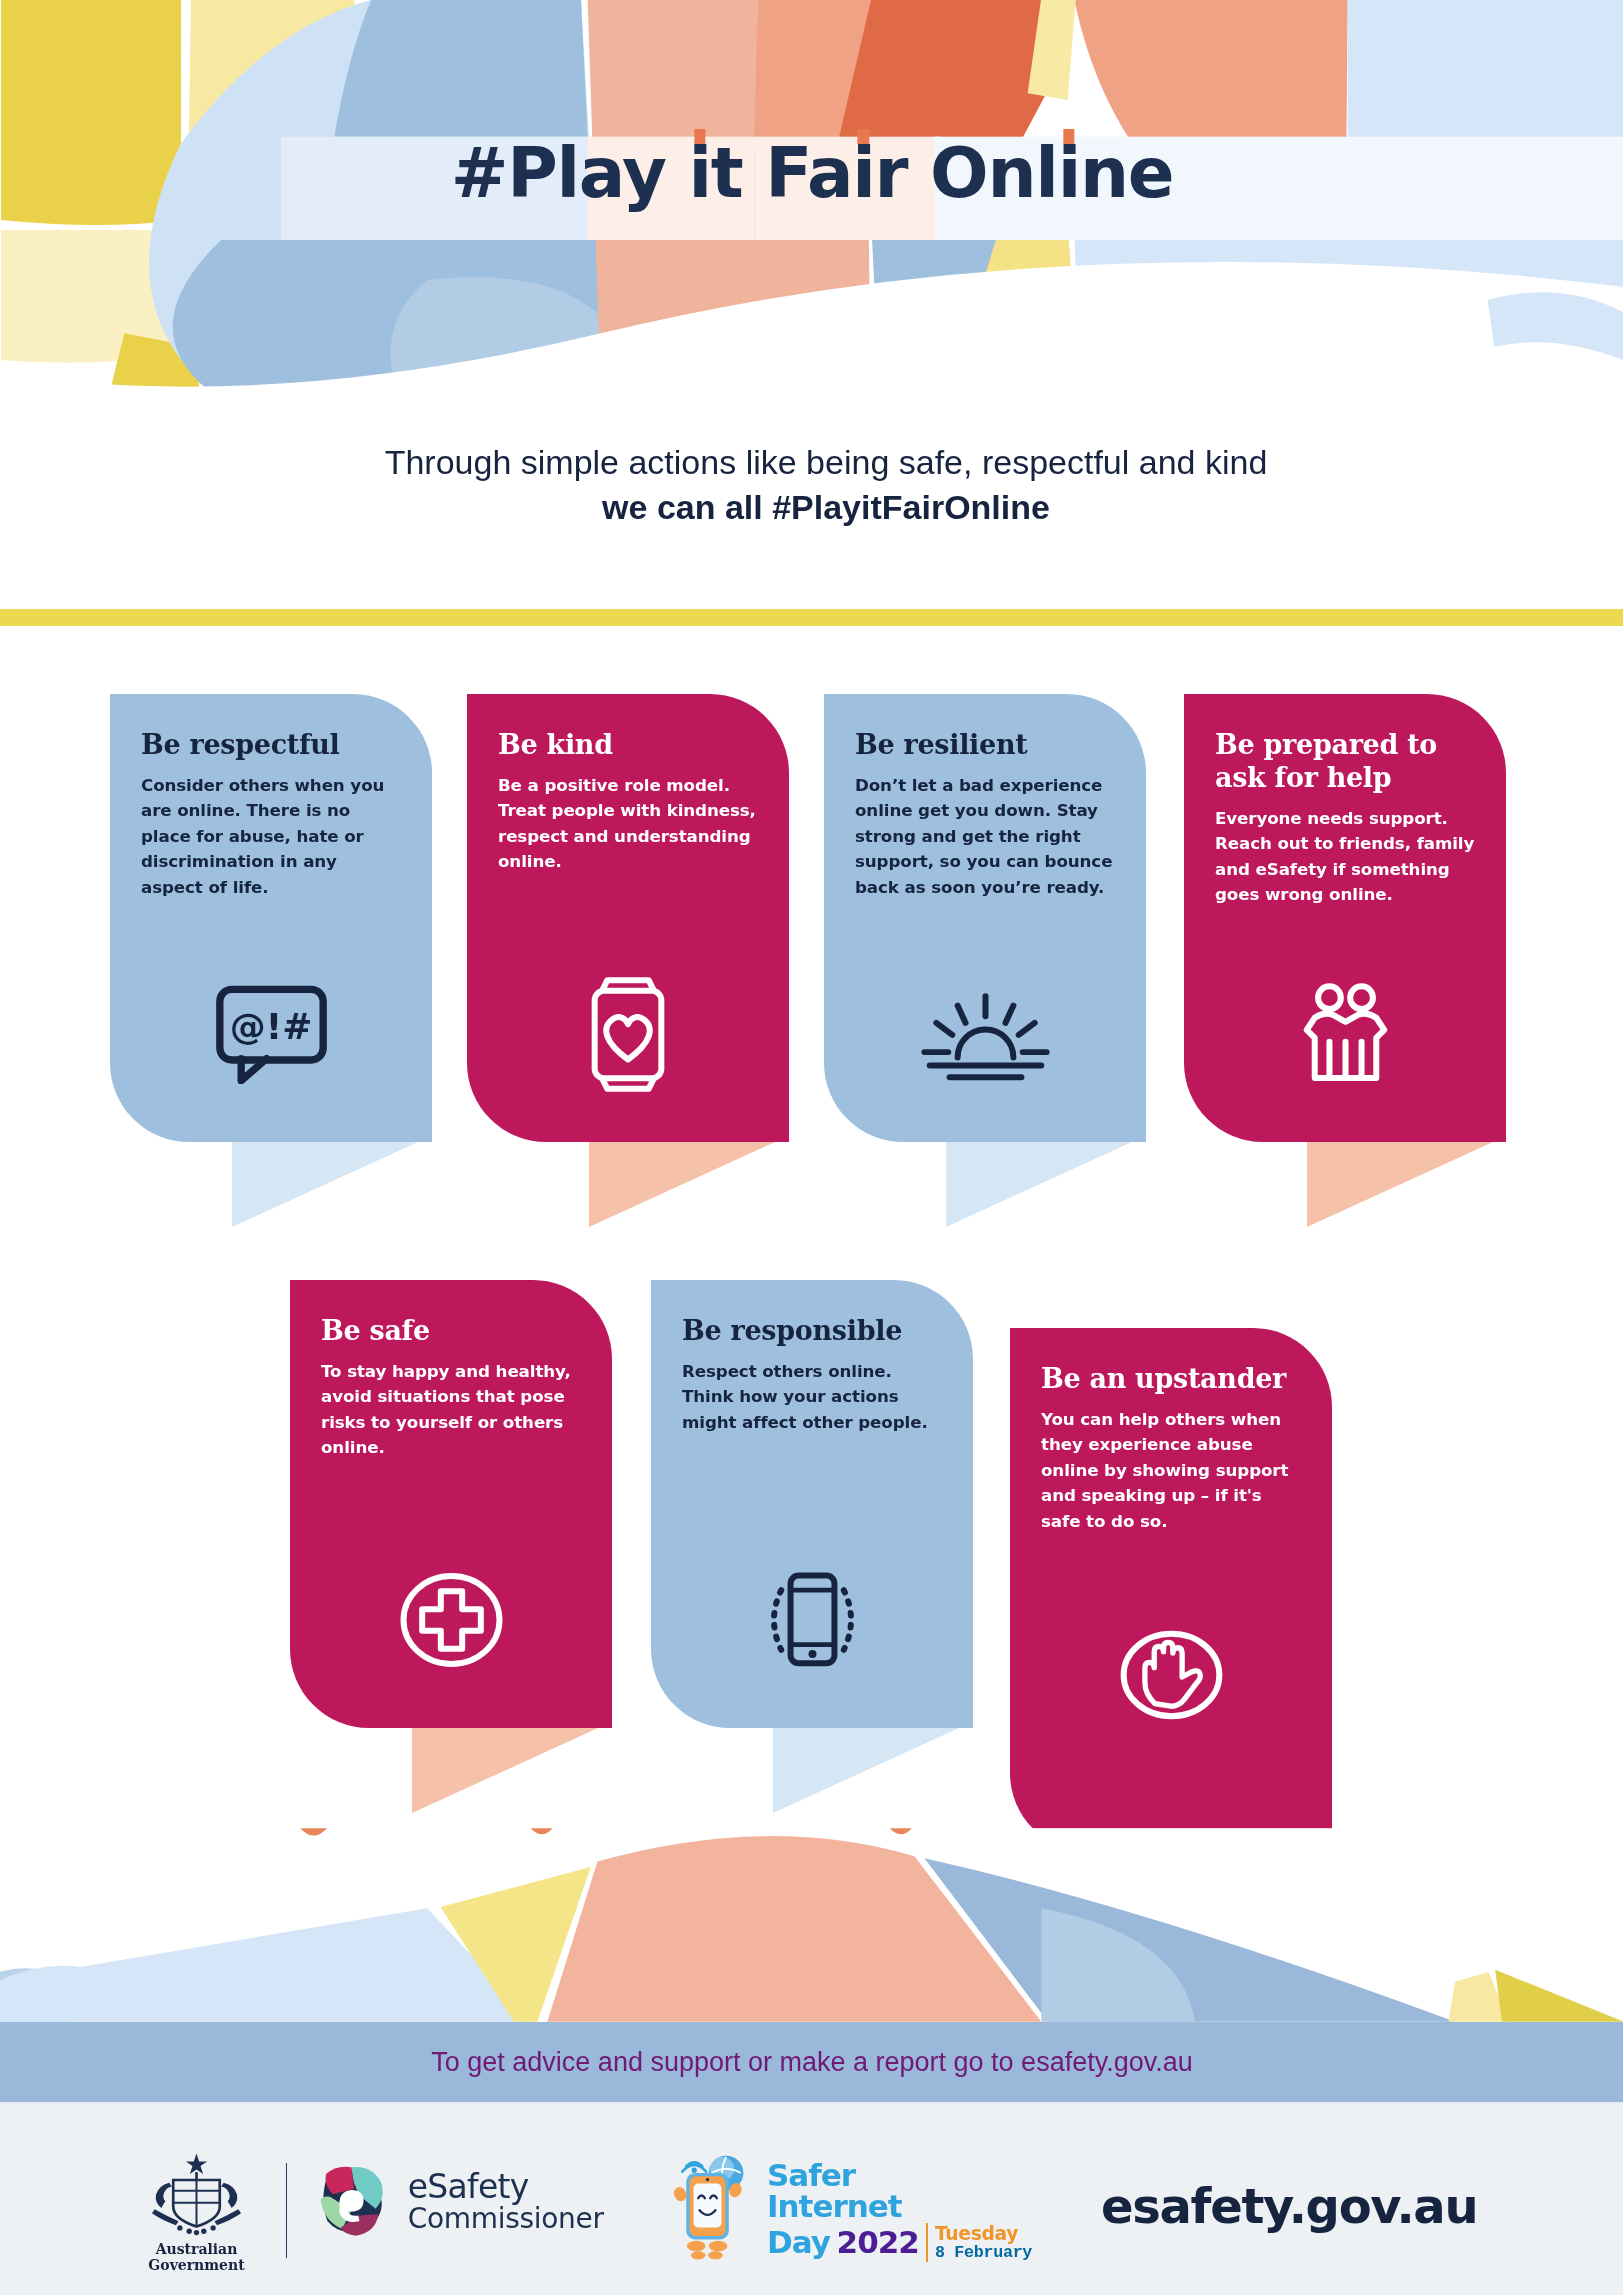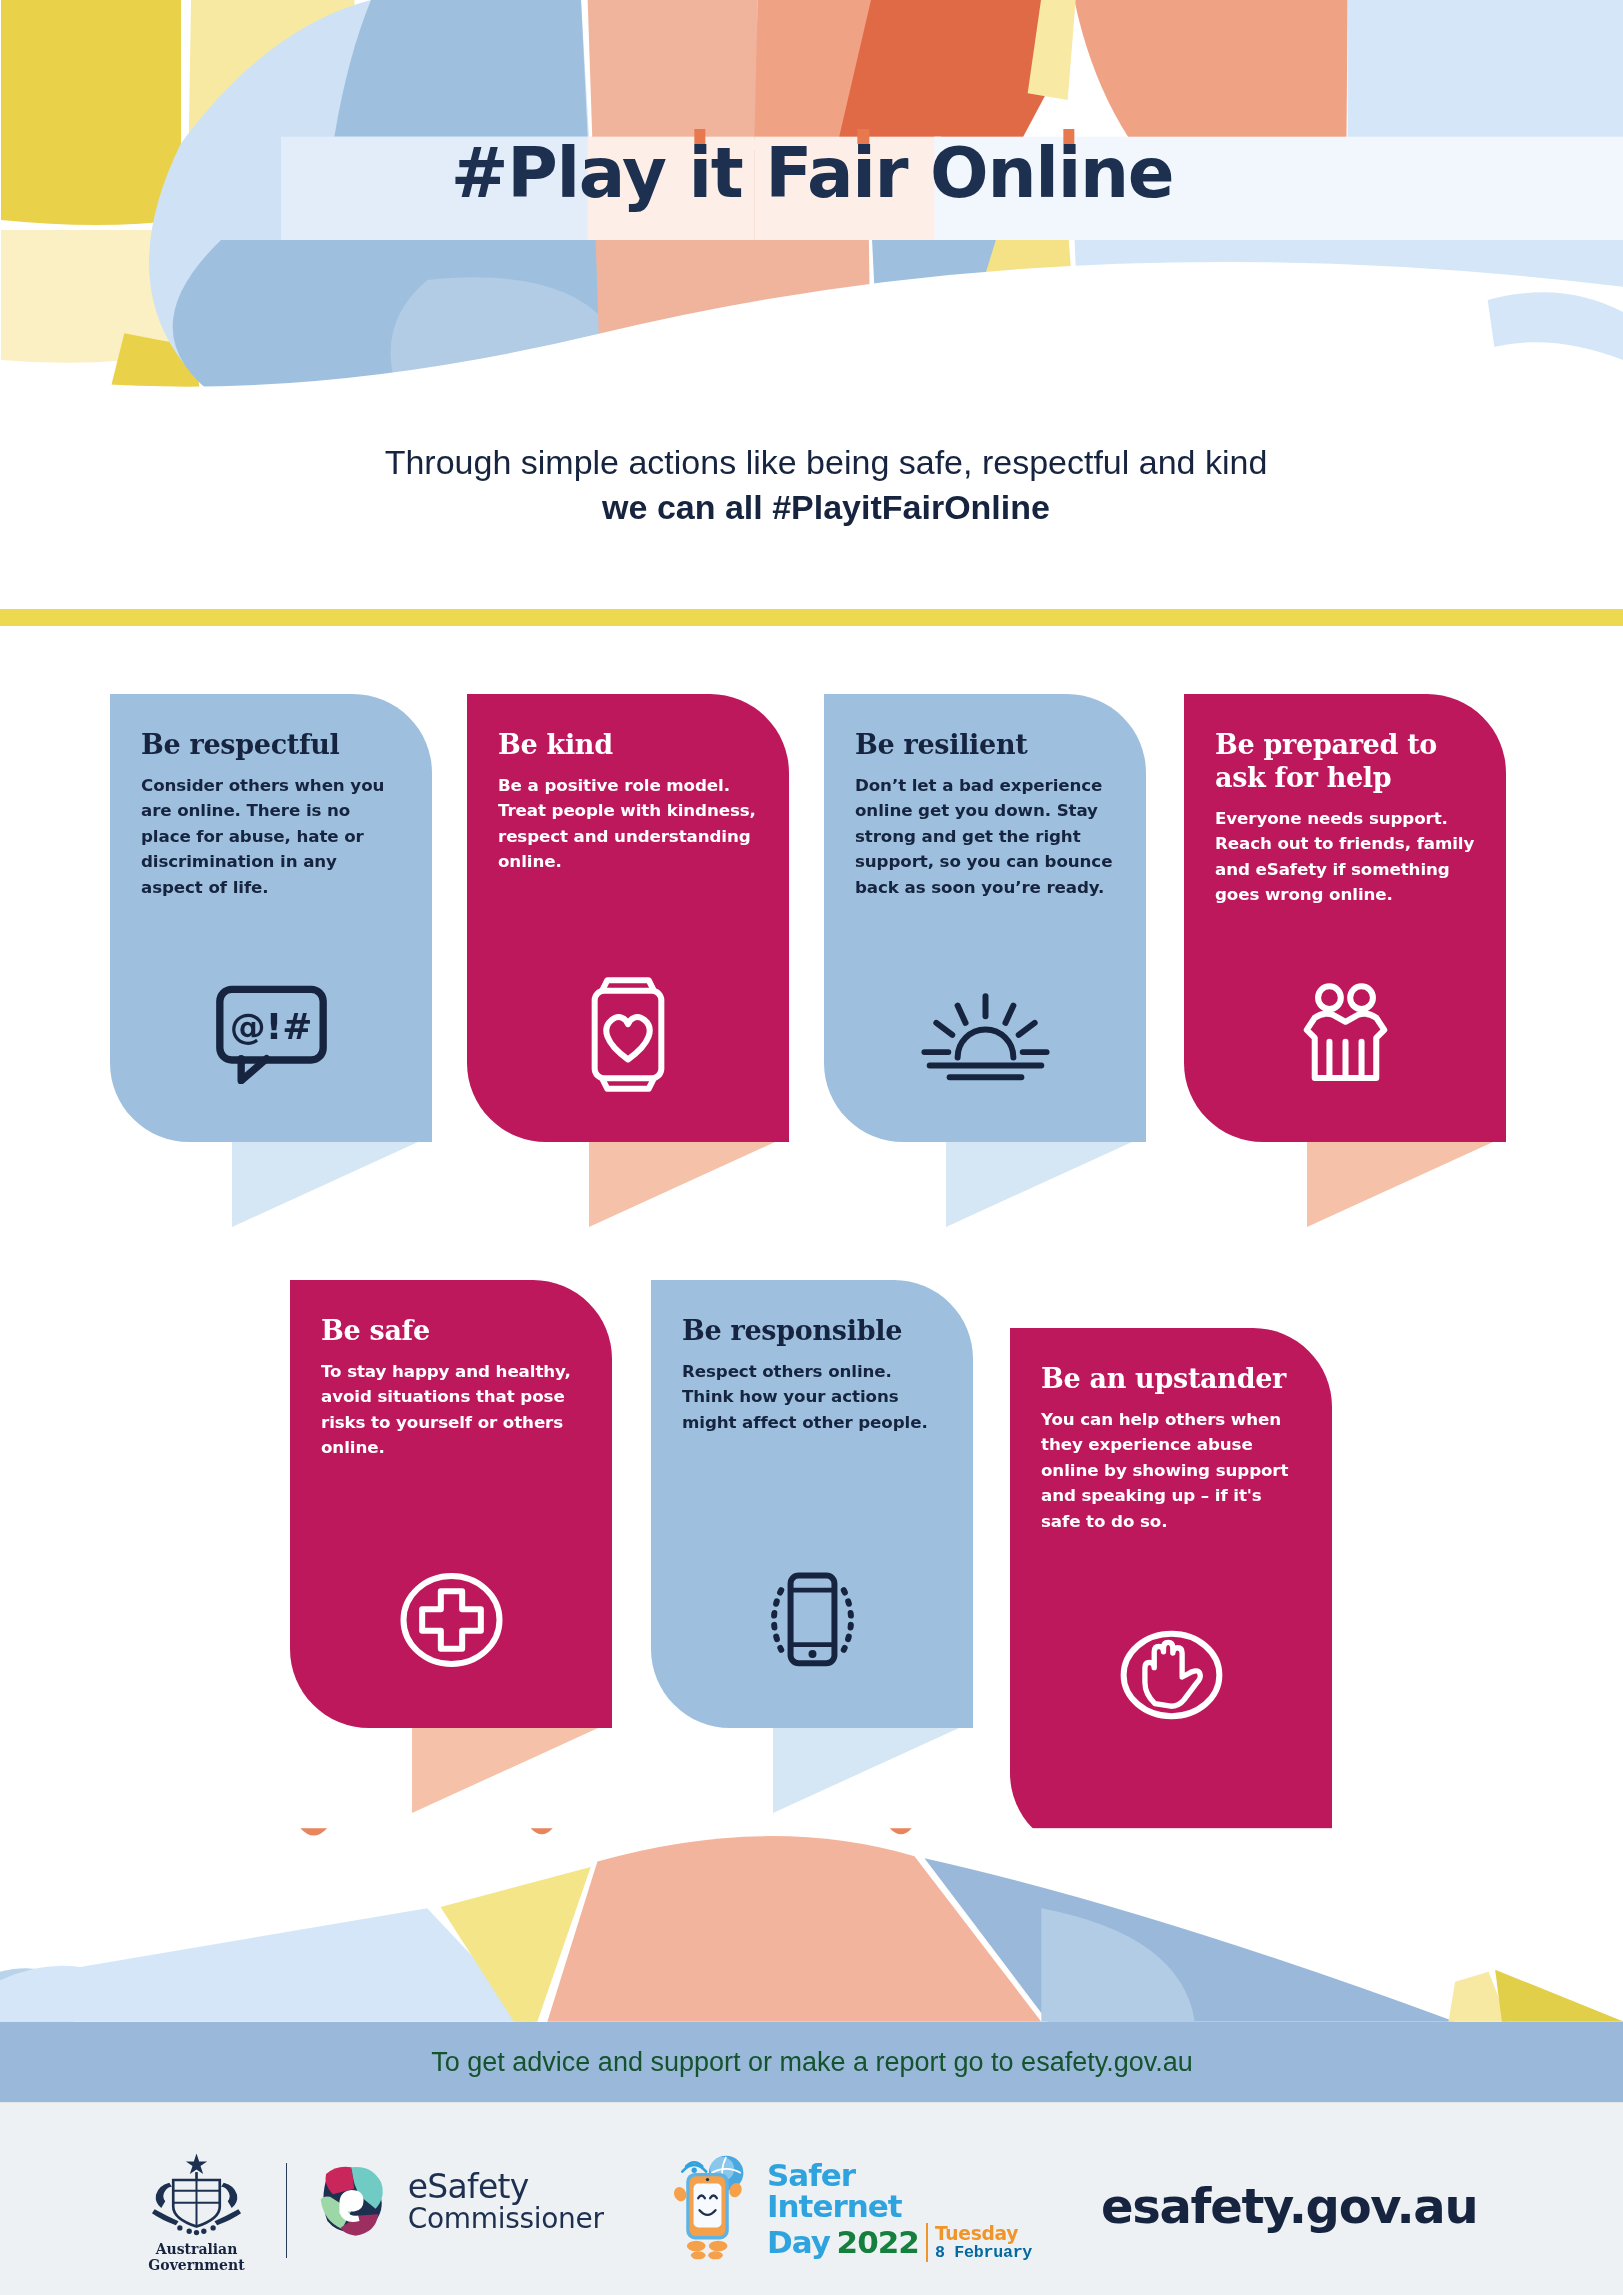--- a/index.html
+++ b/index.html
@@ -101,21 +101,21 @@
   
   .botdeco { position:absolute; left:0; top:1828px; width:1624px; height:254px; overflow:hidden; }
 
   
   .footer-band {
     position:absolute; left:0; top:2022px; width:1624px; height:80px;
     background:#9ab9da;
     display:flex; align-items:center; justify-content:center;
   }
   .footer-band .txt {
-    font-size:27px; color:#14532d; letter-spacing:0px;
+    font-size:27px; color:#701a75; letter-spacing:0px;
   }
 
   
   .footer-logos {
     position:absolute; left:0; top:2102px; width:1624px; height:194px;
     background:#eef1f4;
     border-top:1.3px solid #e2e7ec;
   }
   .logo-row {
     position:absolute; left:0; top:0; width:1624px; height:194px;
@@ -133,21 +133,21 @@
   .esafety { position:absolute; left:314px; top:59px; display:flex; align-items:center; gap:14.7px; }
   .esafety .mark { width:79px; height:79px; position:relative; }
   .esafety .words { line-height:1.0; }
   .esafety .w1 { font-family:"DejaVu Sans", sans-serif; font-size:33px; font-weight:400; color:#1d3050; letter-spacing:-0.7px; }
   .esafety .w2 { font-family:"DejaVu Sans", sans-serif; font-size:28px; font-weight:400; color:#1d3050; letter-spacing:-0.3px; margin-top:2.7px; }
 
   .sid { position:absolute; left:674px; top:46px; display:flex; align-items:flex-end; gap:16px; }
   .sid .mascot { width:77px; height:113px; position:relative; }
   .sid .sidtext { margin-top:4px; }
   .sid .sl { font-family:"DejaVu Sans", sans-serif; font-weight:bold; font-size:31px; line-height:1.02; letter-spacing:-1px; color:#2ea3dd; }
-  .sid .sl.or { color:#15803d; }
+  .sid .sl.or { color:#4c1d95; }
   .sid .dayline { display:flex; align-items:center; gap:6.7px; }
   .sid .pipe { width:2.7px; height:39px; background:#f0952a; }
   .sid .dcol { line-height:1.02; }
   .sid .d1 { font-family:"DejaVu Sans", sans-serif; font-weight:bold; font-size:18.7px; color:#f0952a; letter-spacing:-0.3px; }
   .sid .d2 { font-family:Liberation Mono, monospace; font-weight:bold; font-size:16.7px; color:#0369a1; letter-spacing:-0.3px; }
 
   .url {
     position:absolute; left:1101px; top:75px;
     font-family:"DejaVu Sans", sans-serif; font-weight:bold;
     font-size:48px; color:#16243f; letter-spacing:-1.3px;

